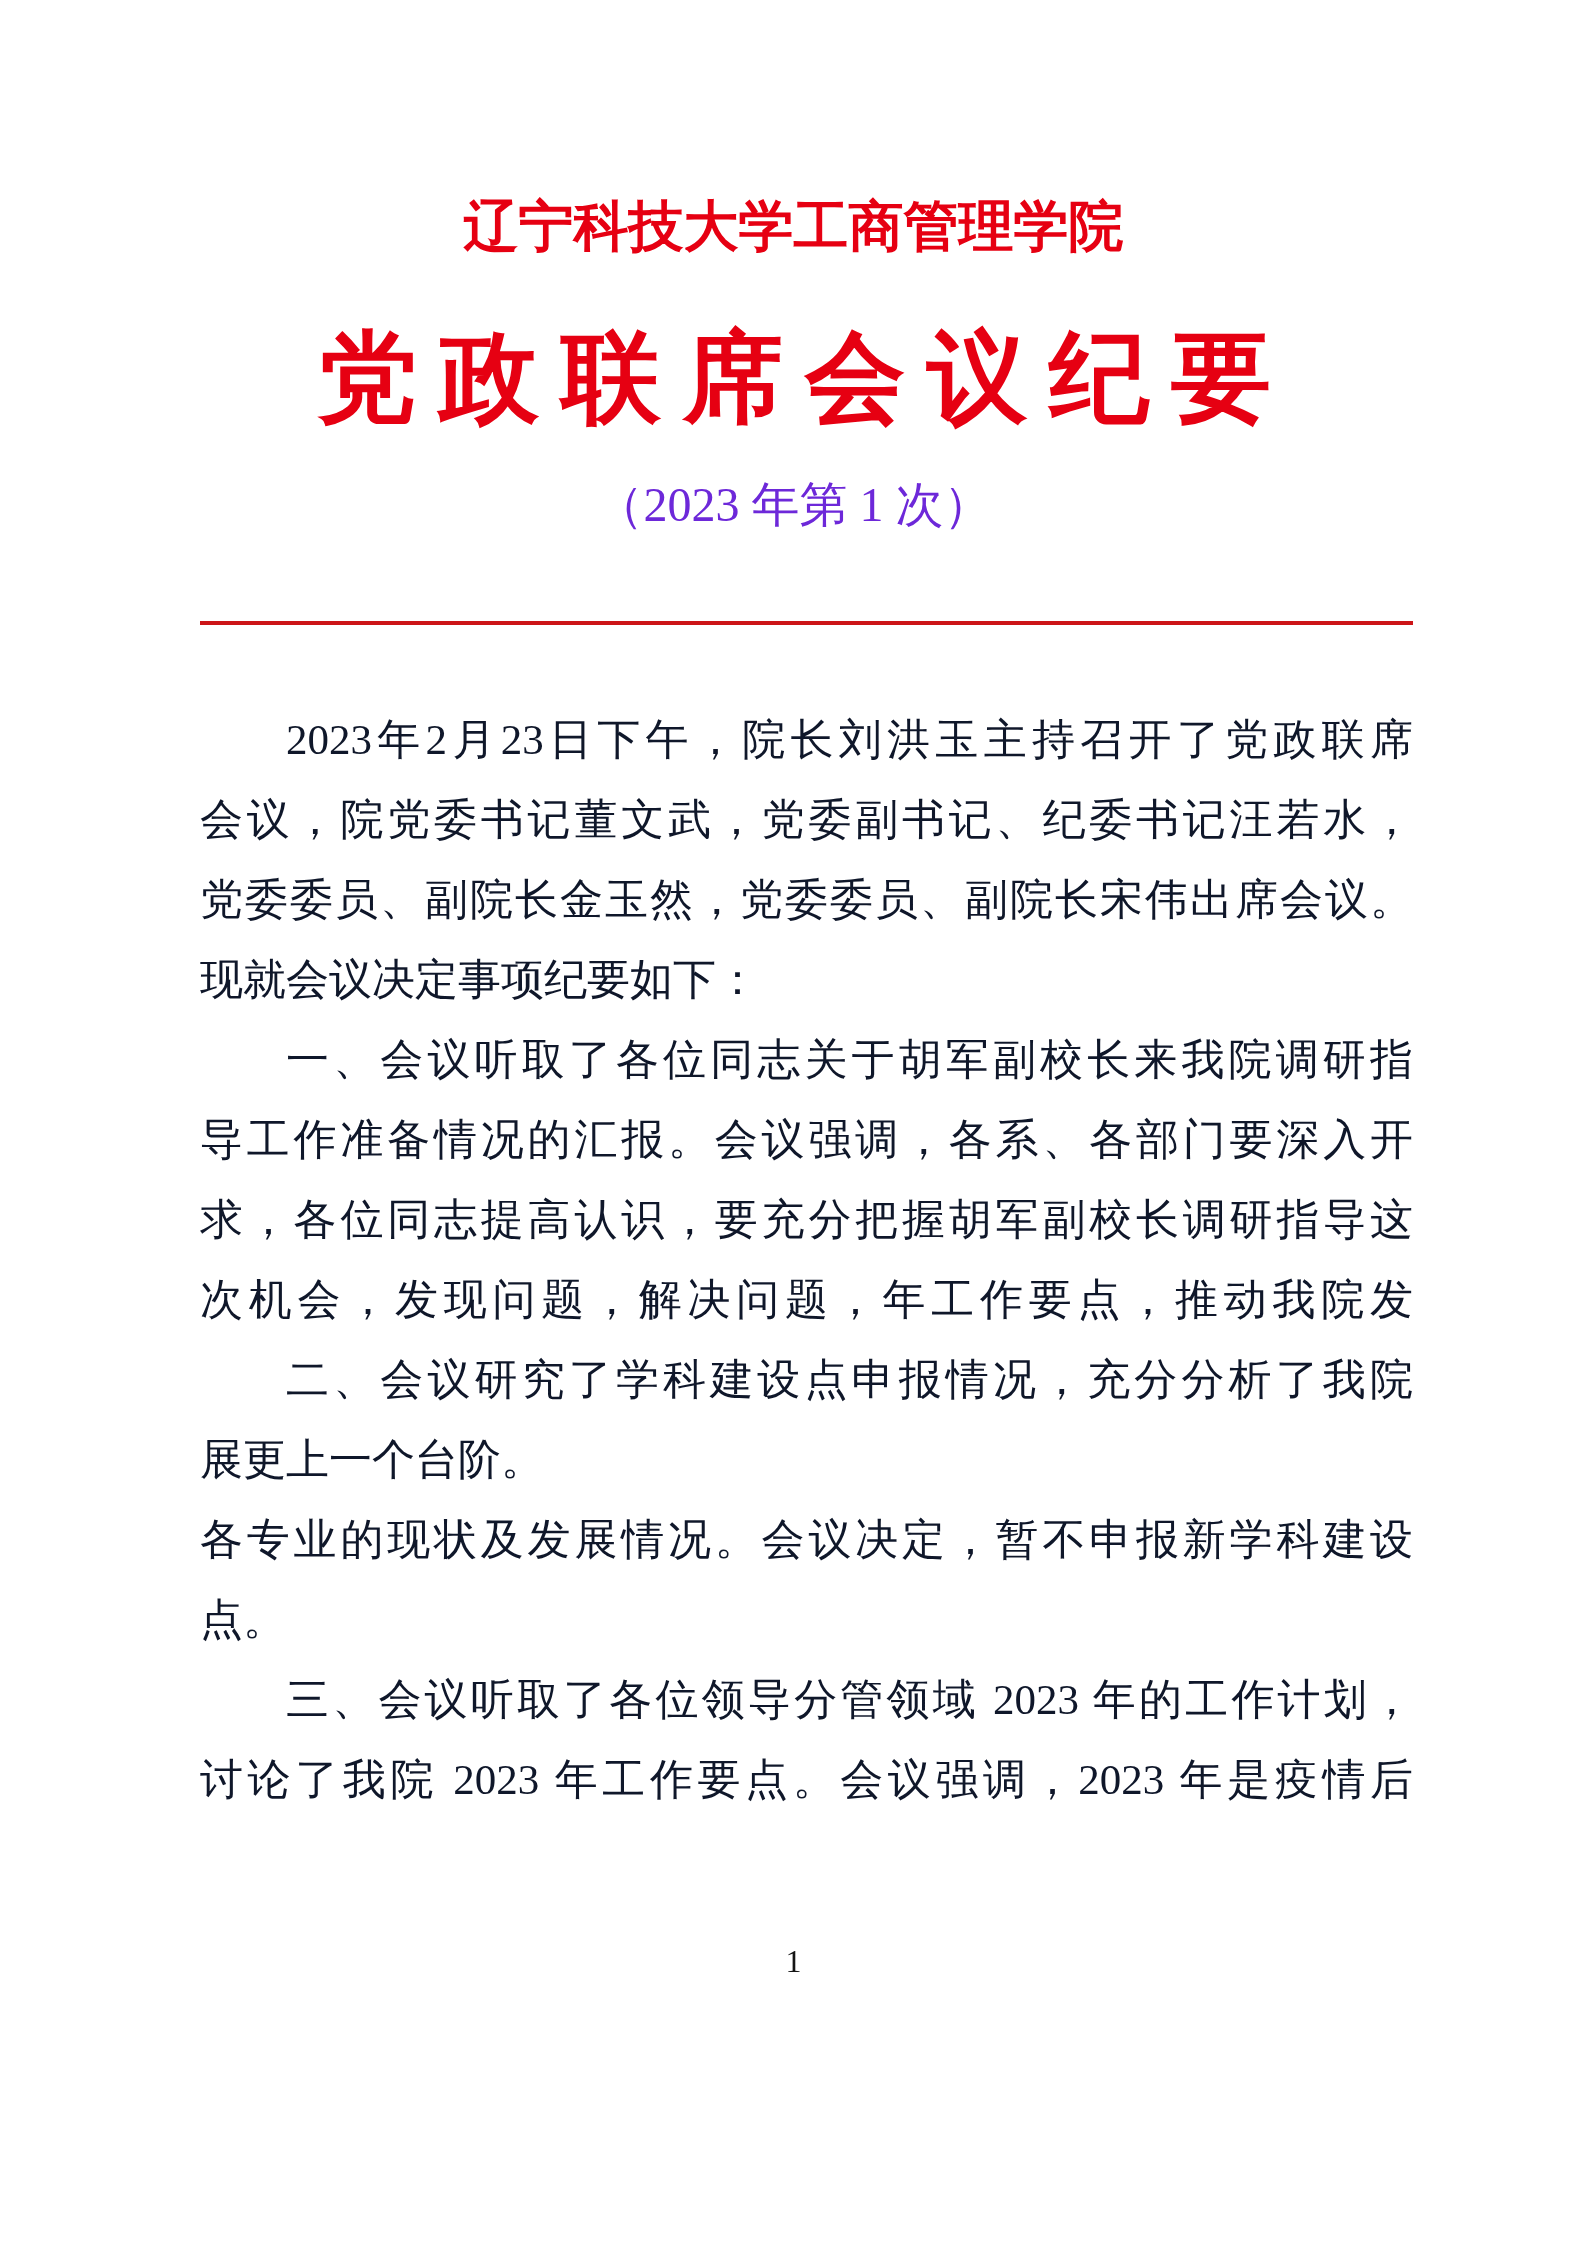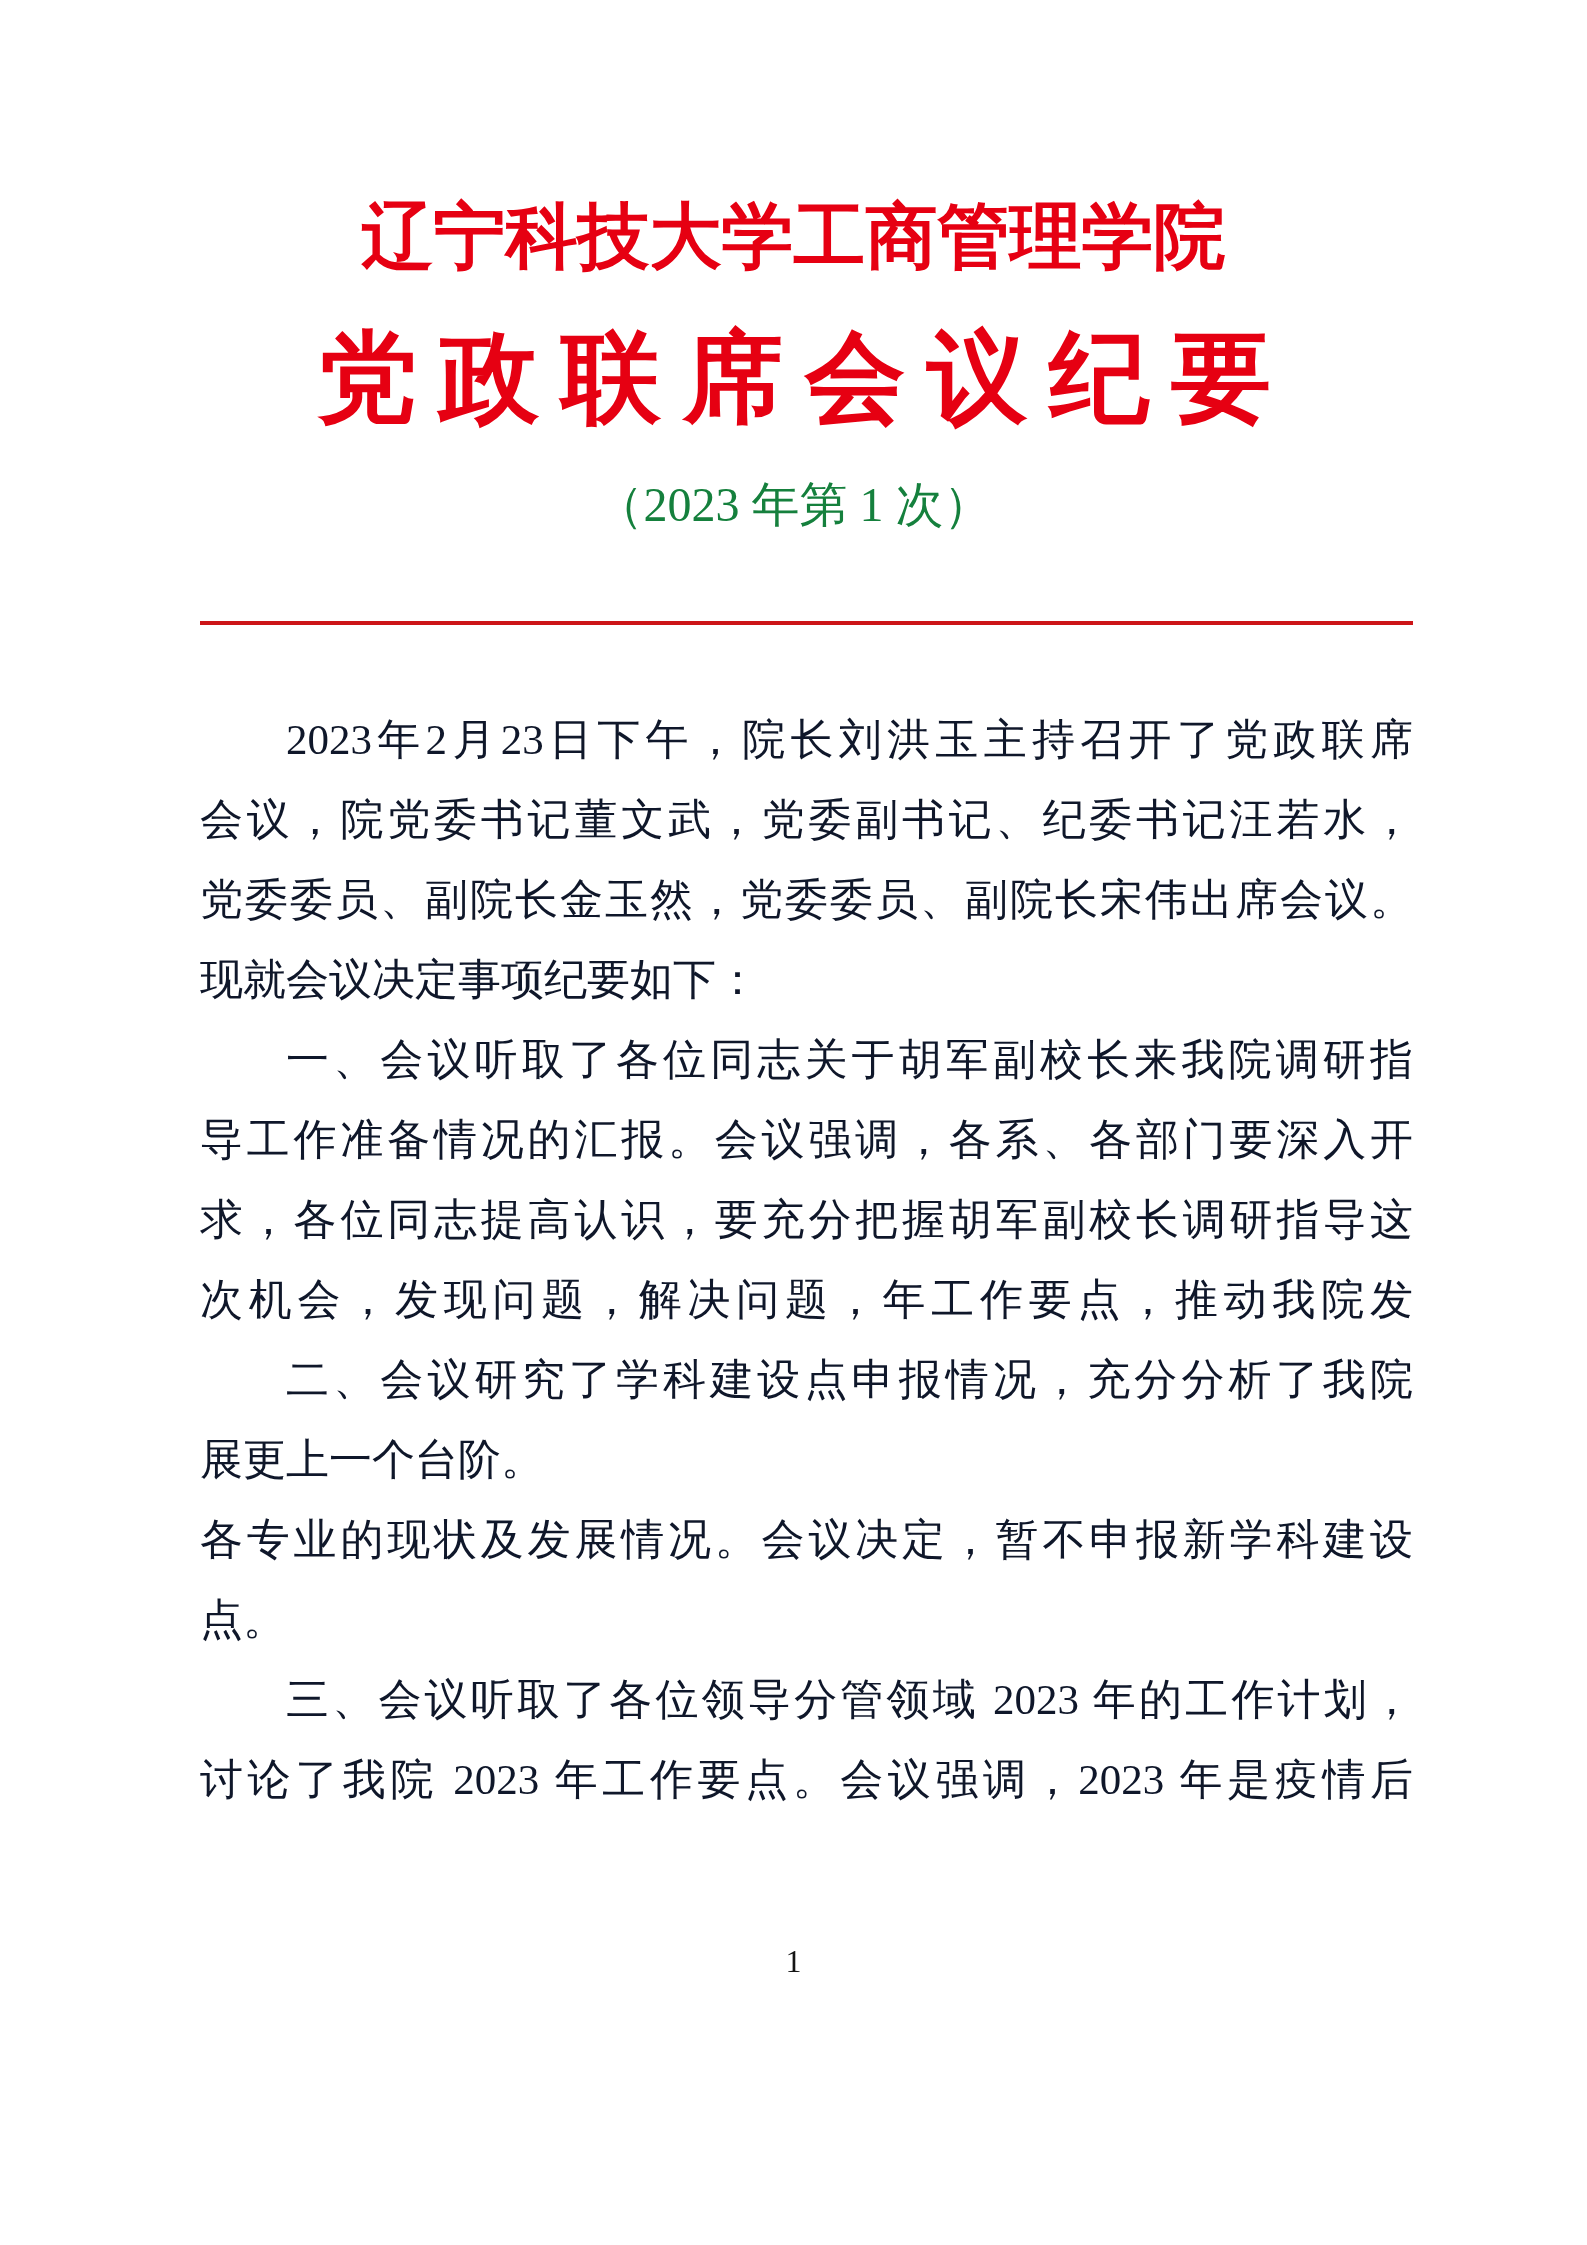--- a/index.html
+++ b/index.html
@@ -18,21 +18,21 @@
   }
   .title1 {
     position: absolute;
     top: 196px;
     left: 0;
     width: 100%;
     margin: 0;
     text-align: center;
     font-family: "Liberation Sans", sans-serif;
     font-weight: 900;
-    font-size: 72px;
+    font-size: 55px;
     line-height: 1.12;
     color: var(--title-red, #e60012);
     letter-spacing: 0px;
   }
   .title2 {
     position: absolute;
     top: 320px;
     left: 0;
     width: 100%;
     margin: 0;
@@ -47,21 +47,21 @@
     color: var(--title-red, #e60012);
   }
   .subtitle {
     position: absolute;
     top: 476px;
     left: 0;
     width: 100%;
     text-align: center;
     font-size: 48px;
     line-height: 1.2;
-    color: #15803d;
+    color: #6d28d9;
   }
   .red-rule {
     position: absolute;
     top: 621px;
     left: 200px;
     width: 1213px;
     height: 4px;
     border: none;
     margin: 0;
     background: var(--rule-red, #cc1518);

